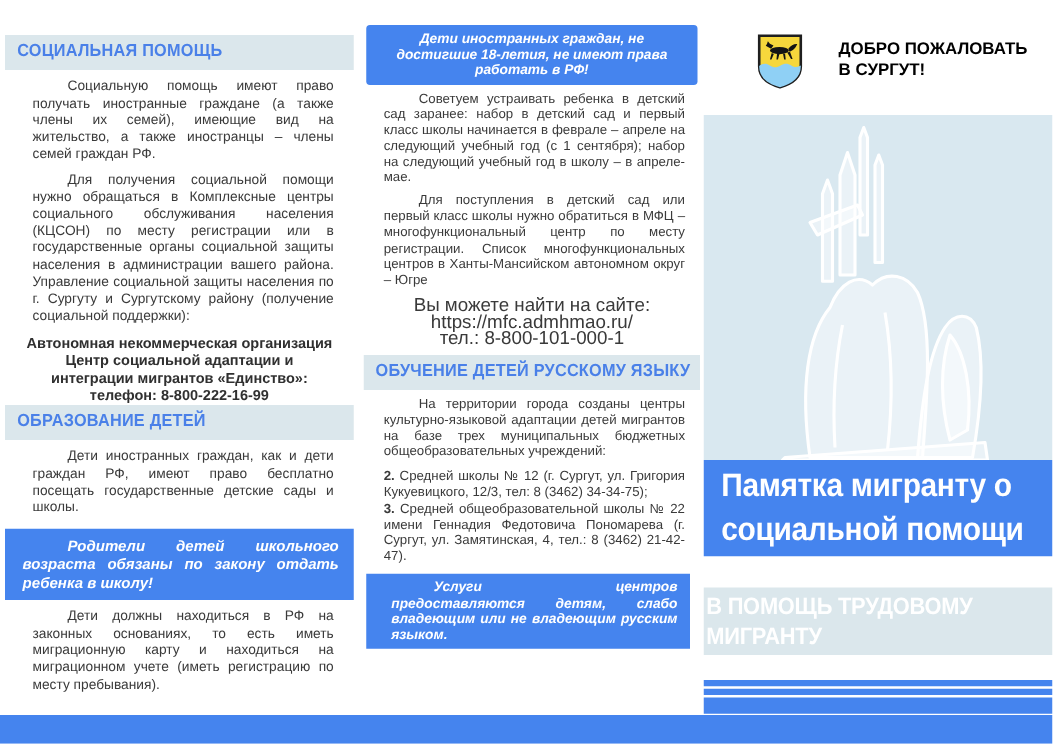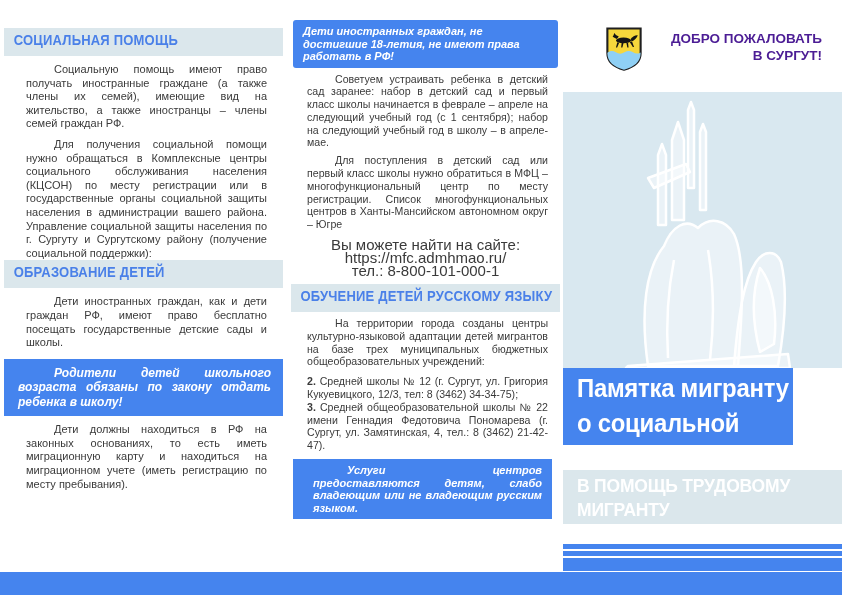--- a/index.html
+++ b/index.html
@@ -47,57 +47,57 @@
   .org-block{margin:8px 6px 0;}
   .band-second{}
   .box-left{
     margin:9px 0 0 0;padding:7px 12px 7px 14px;
     font-size:12px;line-height:14.5px;text-indent:36px;
   }
 
   
   .box-mid-top{
     margin:20px 2px 0 2px;border-radius:3px;padding:5px 10px;
-    font-size:11px;line-height:12.5px;text-align:left;text-indent:0;
+    font-size:11px;line-height:12.5px;text-align:center;text-indent:0;
   }
   .site-block{margin:7px 10px 0;text-align:center;color:#3a3a3a;
     font-size:15px;line-height:13px;}
   .band-mid{margin-top:7px;}
   .schools{margin:7px 12px 0 16px;font-size:10.6px;line-height:12.8px;
     color:#3a3a3a;text-align:justify;}
   .school-num{font-weight:bold;}
   .box-mid-bottom{
     margin:7px 8px 0 2px;padding:5px 10px 5px 20px;
     font-size:11px;line-height:12.5px;text-indent:34px;
   }
 
   
   .emblem{position:absolute;left:42px;top:25px;width:38px;height:48px;}
   .welcome{
-    position:absolute;right:20px;top:30px;text-align:right;
-    color:#4c1d95;font-weight:bold;font-size:13.5px;line-height:17px;
+    position:absolute;right:20px;top:30px;
+    color:#000000;font-weight:bold;font-size:13.5px;line-height:17px;
   }
   .welcome span{display:block;}
   .panel{
     position:absolute;left:0;top:92px;width:279px;height:276px;
     background:#d9e8f0;overflow:hidden;
   }
   .monument{position:absolute;left:25px;bottom:0;}
   .title-bar{
-    position:absolute;left:0;top:368px;width:230px;height:77px;
+    position:absolute;left:0;top:368px;width:279px;height:77px;
     background:#4584ee;box-sizing:border-box;padding:3px 0 0 14px;
   }
   .title-text{
     color:#ffffff;font-weight:bold;font-size:26px;line-height:35px;
     transform:scaleX(.92);transform-origin:left top;width:108%;
     letter-spacing:-.3px;
   }
   .subtitle-band{
     position:absolute;left:0;top:470px;width:279px;height:54px;
-    background:#dbe7ec;box-sizing:border-box;padding:4px 0 0 14px;
+    background:#dbe7ec;box-sizing:border-box;padding:4px 0 0 2px;
   }
   .subtitle-text{
     color:#ffffff;font-weight:bold;font-size:19px;line-height:24px;
     transform:scaleX(.92);transform-origin:left top;width:108%;
     letter-spacing:-.2px;
   }
   .stripe{position:absolute;left:0;width:279px;background:#4584ee;}
   .stripe-1{top:544px;height:5px;}
   .stripe-2{top:551px;height:5px;}
   .stripe-3{top:558px;height:13px;}
@@ -111,20 +111,24 @@
 <body>
 
 <div class="page">
 
   <div class="col col-left">
     <div class="band band-first">
       <span class="band-text">СОЦИАЛЬНАЯ ПОМОЩЬ</span>
     </div>
     <p class="para">Социальную помощь имеют право получать иностранные граждане (а также члены их семей), имеющие вид на жительство, а также иностранцы – члены семей граждан РФ.</p>
     <p class="para">Для получения социальной помощи нужно обращаться в Комплексные центры социального обслуживания населения (КЦСОН) по месту регистрации или в государственные органы социальной защиты населения в администрации вашего района. Управление социальной защиты населения по г. Сургуту и Сургутскому району (получение социальной поддержки):</p>
+    <div class="center-bold org-block">Автономная некоммерческая организация
+Центр социальной адаптации и
+интеграции мигрантов «Единство»:
+телефон: 8-800-222-16-99</div>
 
     <div class="band band-second">
       <span class="band-text">ОБРАЗОВАНИЕ ДЕТЕЙ</span>
     </div>
     <p class="para">Дети иностранных граждан, как и дети граждан РФ, имеют право бесплатно посещать государственные детские сады и школы.</p>
     <div class="blue-box box-left">Родители детей школьного возраста обязаны по закону отдать ребенка в школу!</div>
     <p class="para">Дети должны находиться в РФ на законных основаниях, то есть иметь миграционную карту и находиться на миграционном учете (иметь регистрацию по месту пребывания).</p>
   </div>
 
   <div class="col col-mid">

